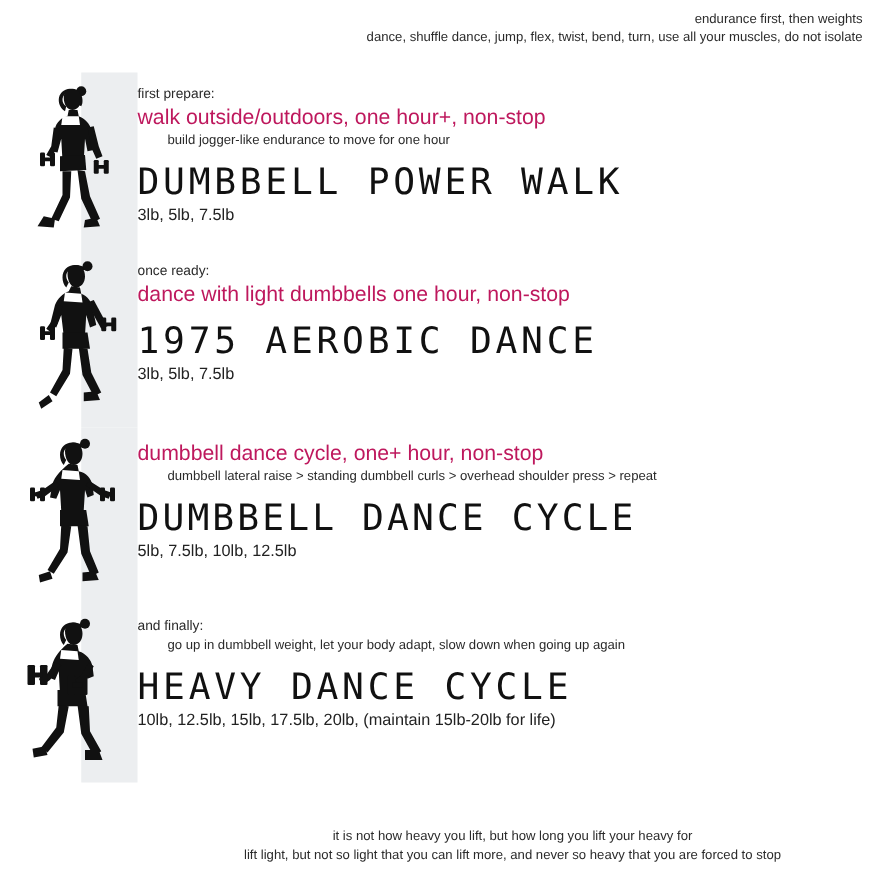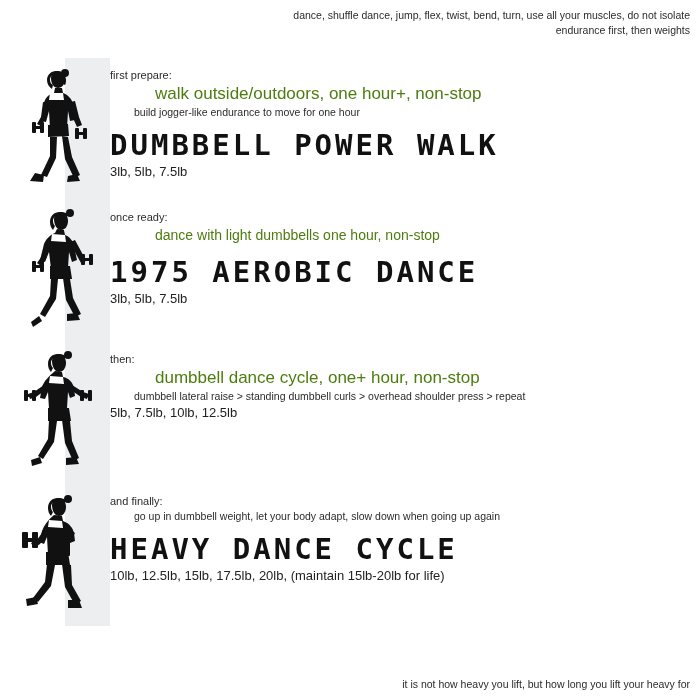--- a/index.html
+++ b/index.html
@@ -29,21 +29,21 @@
     text-align: right;
     font-size: 10.5px;
     line-height: 15px;
     color: #2b2b2b;
     width: 560px;
   }
   .bottom-notes {
     position: absolute;
     bottom: 8px;
     right: 10px;
-    text-align: right;
+    text-align: center;
     font-size: 10.5px;
     line-height: 15px;
     color: #2b2b2b;
     width: 560px;
   }
 
   
   .sections {
     position: absolute;
     top: 58px;
@@ -82,63 +82,62 @@
   }
   .lead {
     font-size: 11px;
     line-height: 14px;
     color: #2b2b2b;
     margin: 0 0 1px 0;
   }
   .headline {
     font-size: 17px;
     line-height: 21px;
-    color: #4d7c0f;
+    color: #be185d;
     margin: 0;
     white-space: nowrap;
-    padding-left: 45px;
   }
   .sub {
     font-size: 10.5px;
     line-height: 14px;
     color: #2b2b2b;
     margin: 1px 0 0 0;
     padding-left: 24px;
   }
   .big-title {
     font-family: "DejaVu Sans Mono", monospace;
     font-size: 29px;
     letter-spacing: 2.5px;
-    font-weight: 700;
+    font-weight: 400;
     color: #111111;
     margin: 9px 16px 0 0;
     white-space: nowrap;
   }
   .weights {
     font-size: 13px;
     line-height: 15px;
     color: #222222;
     margin: 2px 0 0 0;
   }
 
   
   .s0 .big-title { font-size: 29px; letter-spacing: 3px; }
   .s1 .big-title { font-size: 29px; letter-spacing: 3px; }
   .s2 .big-title { font-size: 29px; letter-spacing: 2.5px; }
   .s3 .big-title { font-size: 29px; letter-spacing: 3px; }
-  .s1 .headline, .s3 .headline { font-size: 14px; }
+  .s1 .headline, .s3 .headline { font-size: 17px; }
 </style>
 </head>
 <body>
 
 <div class="page">
 
   <div class="top-notes">
+    <div>endurance first, then weights</div>
     <div>dance, shuffle dance, jump, flex, twist, bend, turn, use all your muscles, do not isolate</div>
-    <div>endurance first, then weights</div>
   </div>
 
   <div class="sections">
 
     <div class="section s0">
       <div class="figure-col">
         <div class="figure-bg"></div>
         <svg class="fig-svg" width="92" height="134" viewBox="0 0 92 134">
           <g fill="#111111">
 
@@ -240,23 +239,23 @@
             <rect x="14" y="44" width="4" height="11" rx="1"></rect>
             <rect x="22" y="44" width="4" height="11" rx="1"></rect>
             <rect x="17" y="48" width="6" height="3"></rect>
             <rect x="70" y="44" width="4" height="11" rx="1"></rect>
             <rect x="78" y="44" width="4" height="11" rx="1"></rect>
             <rect x="73" y="48" width="6" height="3"></rect>
           </g>
         </svg>
       </div>
       <div class="text-col">
-        <p class="lead">then:</p>
         <p class="headline">dumbbell dance cycle, one+ hour, non-stop</p>
         <p class="sub">dumbbell lateral raise &gt; standing dumbbell curls &gt; overhead shoulder press &gt; repeat</p>
+        <p class="big-title">DUMBBELL DANCE CYCLE</p>
         <p class="weights">5lb, 7.5lb, 10lb, 12.5lb</p>
       </div>
     </div>
 
     <div class="section s3">
       <div class="figure-col">
         <div class="figure-bg"></div>
         <svg class="fig-svg" width="92" height="134" viewBox="0 0 92 134">
           <g fill="#111111">
             <path d="M48 10 c-6 0 -10 4 -10 10 0 3 1 6 3 8 l2 -4 c-1 -1 -2 -3 -2 -5 0 -4 3 -6 7 -6 2 0 4 1 5 2 l4 -2 c-2 -2 -5 -3 -9 -3z"></path>
@@ -289,15 +288,16 @@
         <p class="sub">go up in dumbbell weight, let your body adapt, slow down when going up again</p>
         <p class="big-title">HEAVY DANCE CYCLE</p>
         <p class="weights">10lb, 12.5lb, 15lb, 17.5lb, 20lb, (maintain 15lb-20lb for life)</p>
       </div>
     </div>
 
   </div>
 
   <div class="bottom-notes">
     <div>it is not how heavy you lift, but how long you lift your heavy for</div>
+    <div>lift light, but not so light that you can lift more, and never so heavy that you are forced to stop</div>
   </div>
 
 </div>
 
 </body></html>

